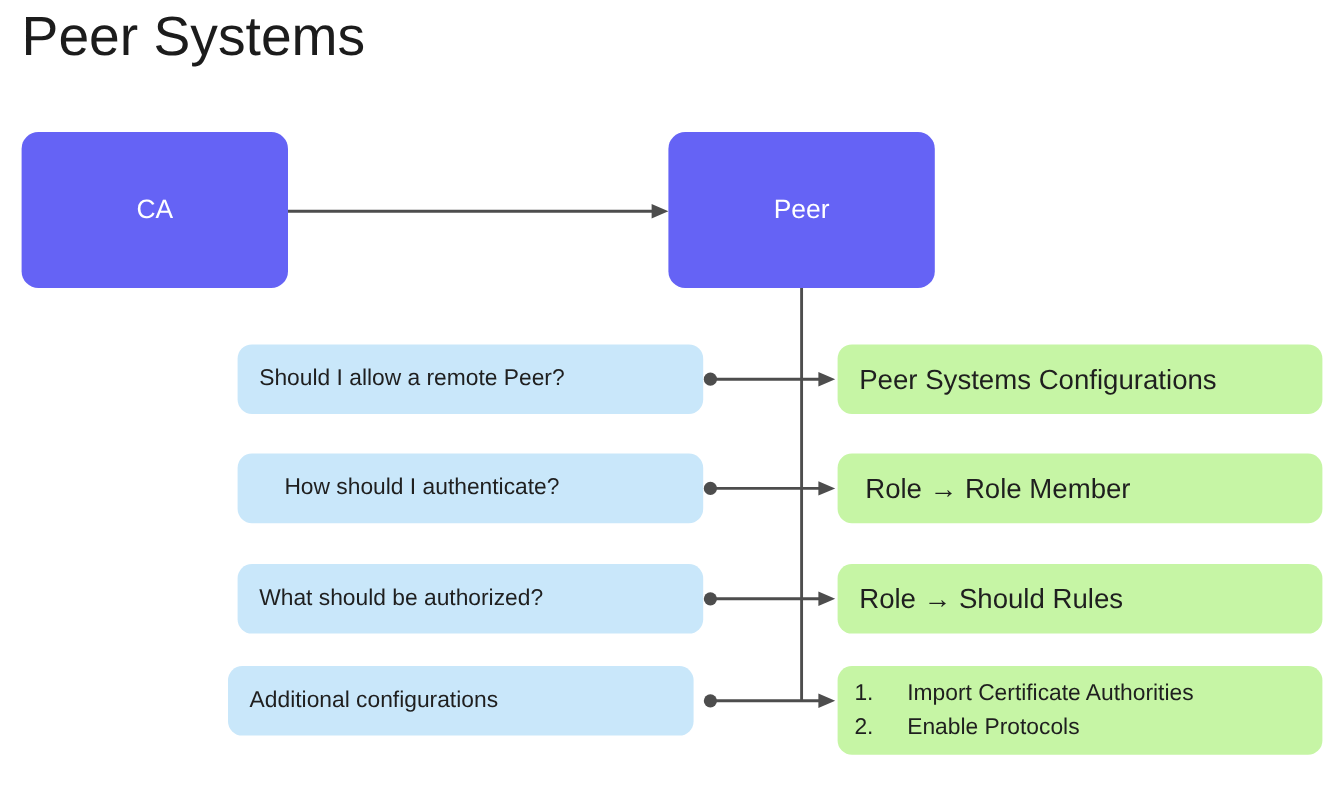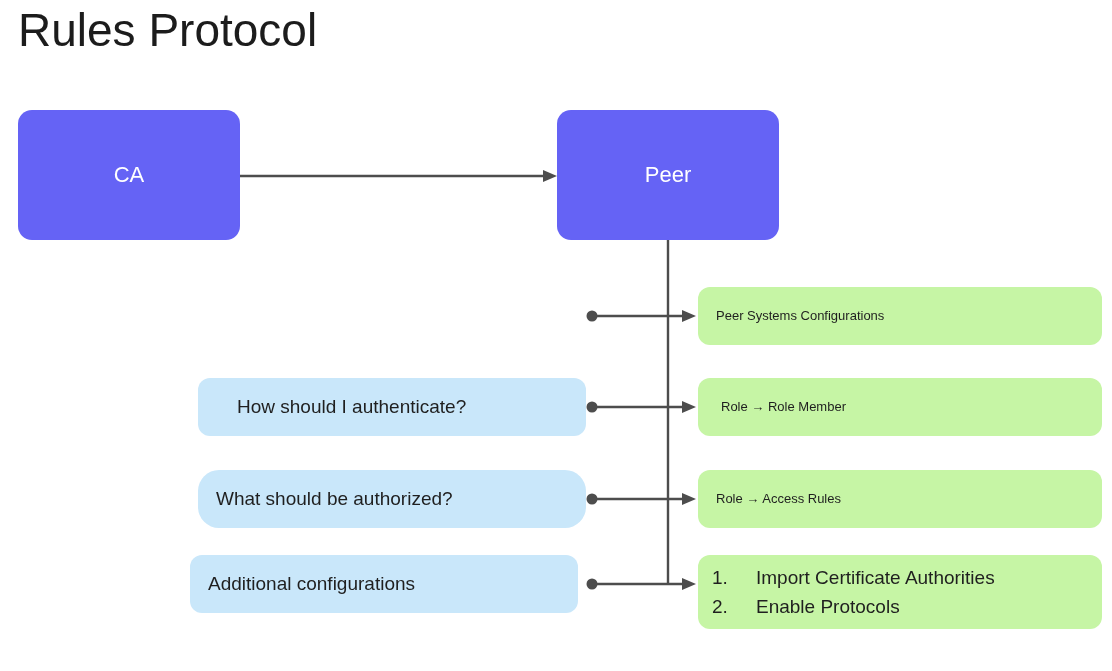--- a/index.html
+++ b/index.html
@@ -66,21 +66,21 @@
     white-space: nowrap;
   }
 
   .node-answer {
     background: #c6f5a5;
     justify-content: flex-start;
     padding-left: 18px;
   }
   .node-answer .node-label {
     color: #1f1f1f;
-    font-size: 13px;
+    font-size: 23px;
     line-height: 24px;
     white-space: nowrap;
   }
 
   
   .node-answer.node-list {
     align-items: center;
     padding-left: 14px;
   }
   .ol-wrap {
@@ -118,21 +118,21 @@
   }
   .wire-head {
     fill: #4d4d4d;
   }
 </style>
 </head>
 <body>
 
 <div id="canvas">
 
-  <div class="page-title">Rules Protocol</div>
+  <div class="page-title">Peer Systems</div>
 
   <svg id="wires" viewBox="0 0 1112 671" xmlns="http://www.w3.org/2000/svg">
 
     <g>
       <line class="wire" x1="240" y1="176" x2="549" y2="176"></line>
       <polygon class="wire-head" points="557,176 543,170 543,182"></polygon>
     </g>
 
     <g>
       <path class="wire" d="M 668,240 L 668,584"></path>
@@ -164,43 +164,46 @@
   </svg>
 
   <div class="node node-primary" style="left:18px; top:110px; width:222px; height:130px;">
     <span class="node-label">CA</span>
   </div>
 
   <div class="node node-primary" style="left:557px; top:110px; width:222px; height:130px;">
     <span class="node-label">Peer</span>
   </div>
 
+  <div class="node node-question" style="left:198px; top:287px; width:388px; height:58px;">
+    <span class="node-label">Should I allow a remote Peer?</span>
+  </div>
 
   <div class="node node-question" style="left:198px; top:378px; width:388px; height:58px;padding-left:39px;">
     <span class="node-label">How should I authenticate?</span>
   </div>
 
-  <div class="node node-question" style="left:198px; top:470px; width:388px; height:58px;border-radius:21px;">
+  <div class="node node-question" style="left:198px; top:470px; width:388px; height:58px;">
     <span class="node-label">What should be authorized?</span>
   </div>
 
   <div class="node node-question" style="left:190px; top:555px; width:388px; height:58px;">
     <span class="node-label">Additional configurations</span>
   </div>
 
   <div class="node node-answer" style="left:698px; top:287px; width:404px; height:58px;">
     <span class="node-label">Peer Systems Configurations</span>
   </div>
 
   <div class="node node-answer" style="left:698px; top:378px; width:404px; height:58px;padding-left:23px;">
     <span class="node-label">Role → Role Member</span>
   </div>
 
   <div class="node node-answer" style="left:698px; top:470px; width:404px; height:58px;">
-    <span class="node-label">Role → Access Rules</span>
+    <span class="node-label">Role → Should Rules</span>
   </div>
 
   <div class="node node-answer node-list" style="left:698px; top:555px; width:404px; height:74px;">
     <div class="ol-wrap">
       <div class="ol-row">
         <span class="ol-num">1.</span>
         <span class="ol-text">Import Certificate Authorities</span>
       </div>
       <div class="ol-row">
         <span class="ol-num">2.</span>

